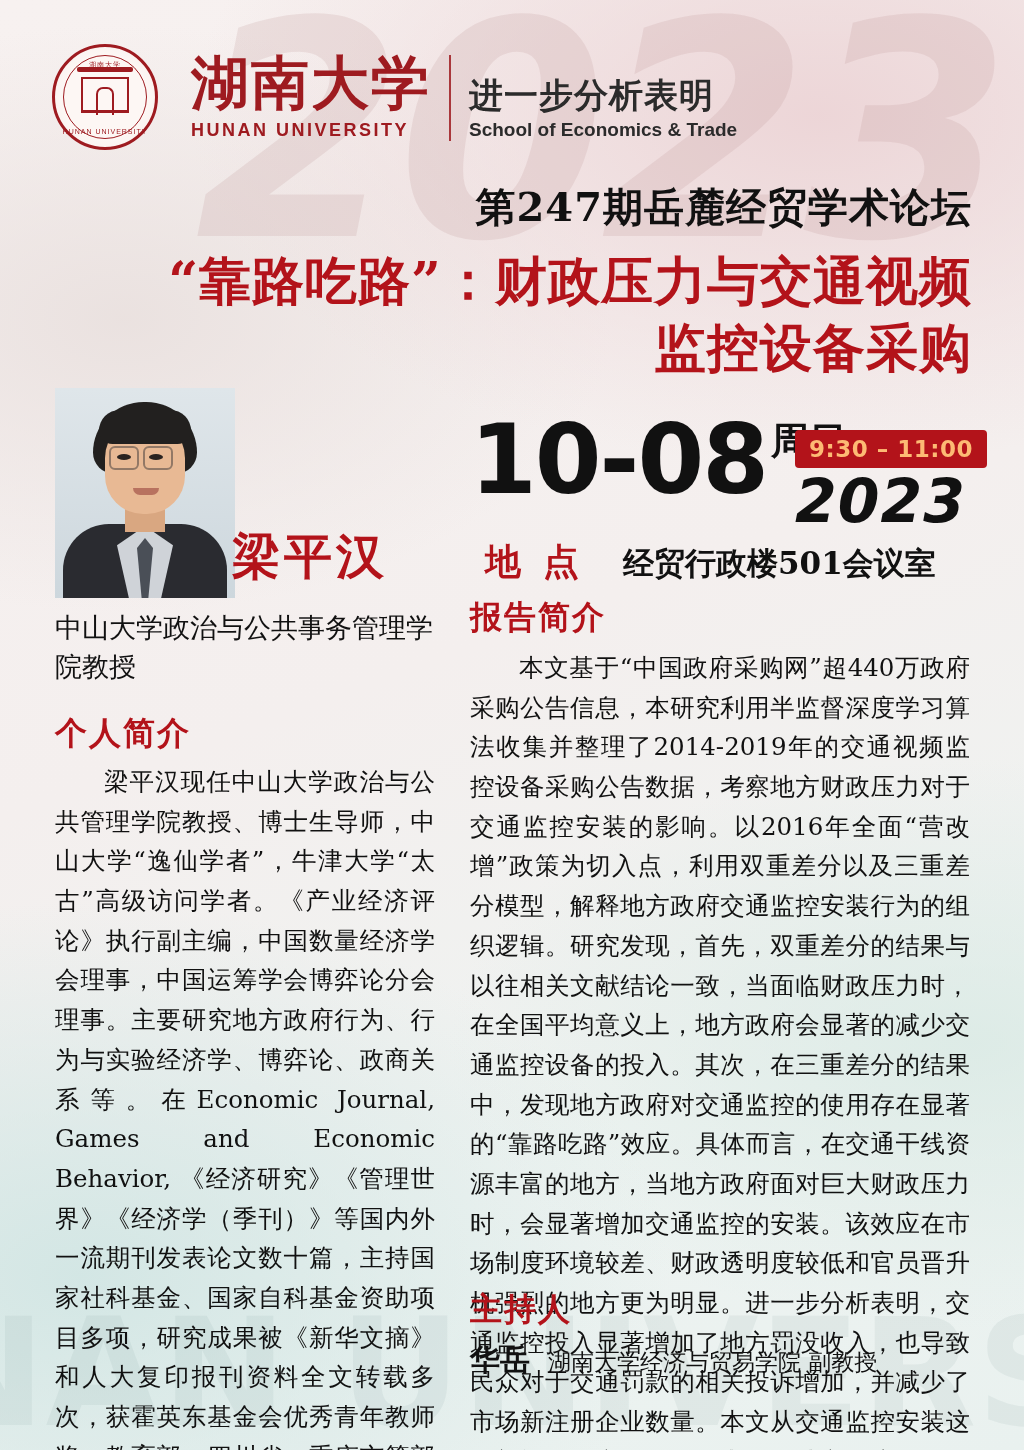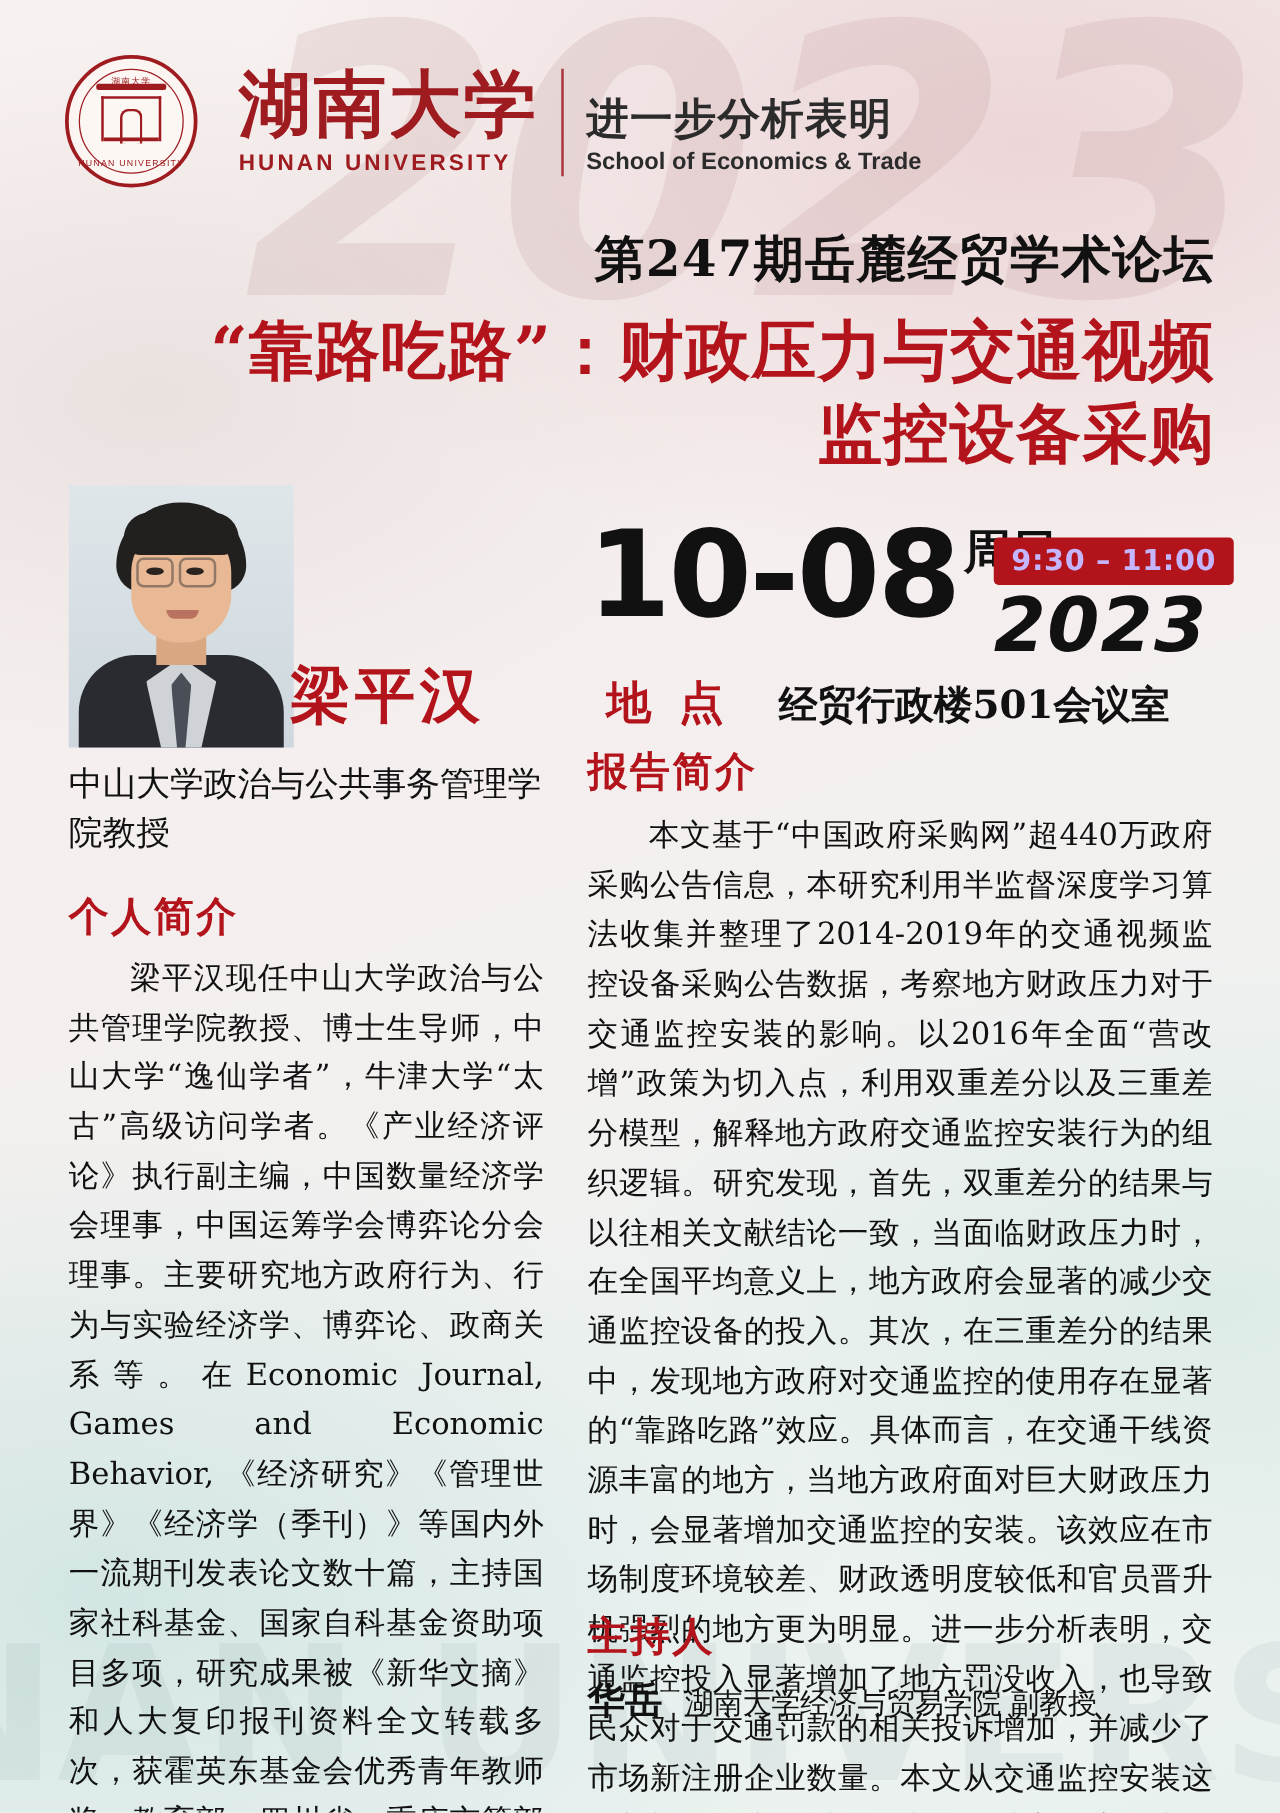--- a/index.html
+++ b/index.html
@@ -133,21 +133,21 @@
   .date-big{
     font-size:96px;font-weight:bold;color:#111;line-height:.95;letter-spacing:-2px;
     font-family:"DejaVu Sans", sans-serif;
   }
   .weekday{
     font-size:38px;font-weight:bold;color:#111;line-height:1.05;margin-left:4px;margin-top:6px;
     font-family:"DejaVu Serif", serif;
   }
   .time-badge{
     position:absolute;top:430px;left:795px;
-    background:#b3131a;color:#c4b5fd;font-size:23px;font-weight:bold;
+    background:#b3131a;color:#fdba74;font-size:23px;font-weight:bold;
     padding:6px 14px;border-radius:4px;letter-spacing:.5px;
     font-family:"DejaVu Sans", sans-serif;
   }
   .year{
     position:absolute;top:466px;left:795px;
     font-size:60px;font-style:italic;font-weight:bold;color:#111;
     font-family:"DejaVu Sans", sans-serif;letter-spacing:1px;
   }
   .venue-row{position:absolute;top:538px;left:470px;display:flex;align-items:baseline;gap:22px;}
   .venue-label{font-size:36px;font-weight:bold;color:#b3131a;letter-spacing:22px;font-family:"DejaVu Serif",serif;margin-left:15px;}

